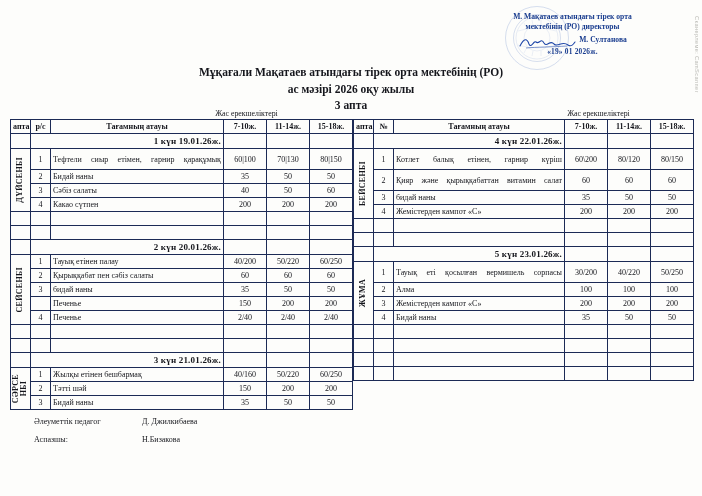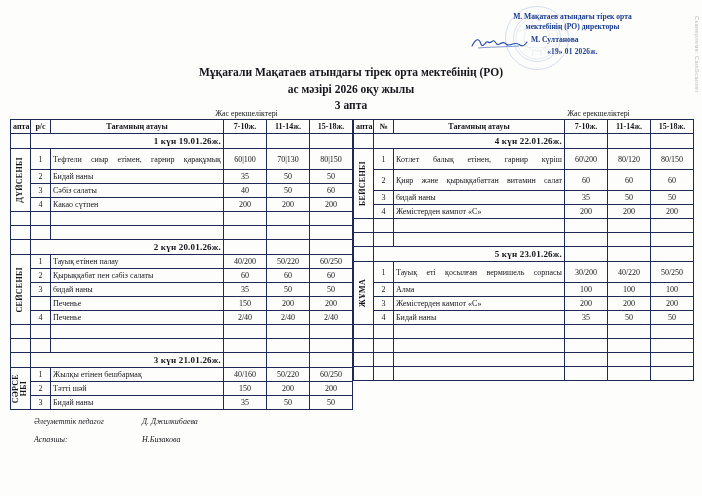--- a/index.html
+++ b/index.html
@@ -16,21 +16,21 @@
     padding:8px;
   }
 
   
   .hdr-right{
     position:absolute;left:470px;top:12px;width:205px;
     text-align:center;font-size:7.6px;line-height:1.35;
     color:#1a3d8f;font-weight:bold;font-family:"Liberation Serif",serif;
   }
   .sig-line{
-    display:flex;align-items:center;gap:3px;
+    display:flex;align-items:center;justify-content:center;gap:3px;
     margin-top:1px;
   }
   .sig-scribble{
     display:inline-block;width:58px;height:13px;position:relative;top:2px;
   }
   .sig-date{font-size:7.4px;margin-top:0px;letter-spacing:.2px;}
   .stamp{
     position:absolute;left:505px;top:6px;width:62px;height:62px;
     border-radius:50%;
     border:1.1px solid rgba(60,100,185,.40);
@@ -121,21 +121,20 @@
   .dish{text-align:left;}
   .dish.justify{text-align:justify;text-align-last:justify;border-radius:6px;}
   tbody tr{height:14px;}
   .r2{height:21px;}
   .blank td{height:11px;}
 
   
   .footer{
     position:absolute;left:34px;top:418px;font-size:8px;
     line-height:1.1;
-    font-style:italic;
   }
   .frow{display:flex;margin-bottom:9px;}
   .frole{width:108px;}
   .fname{}
 </style>
 </head>
 <body>
 
 <div class="page">
 

